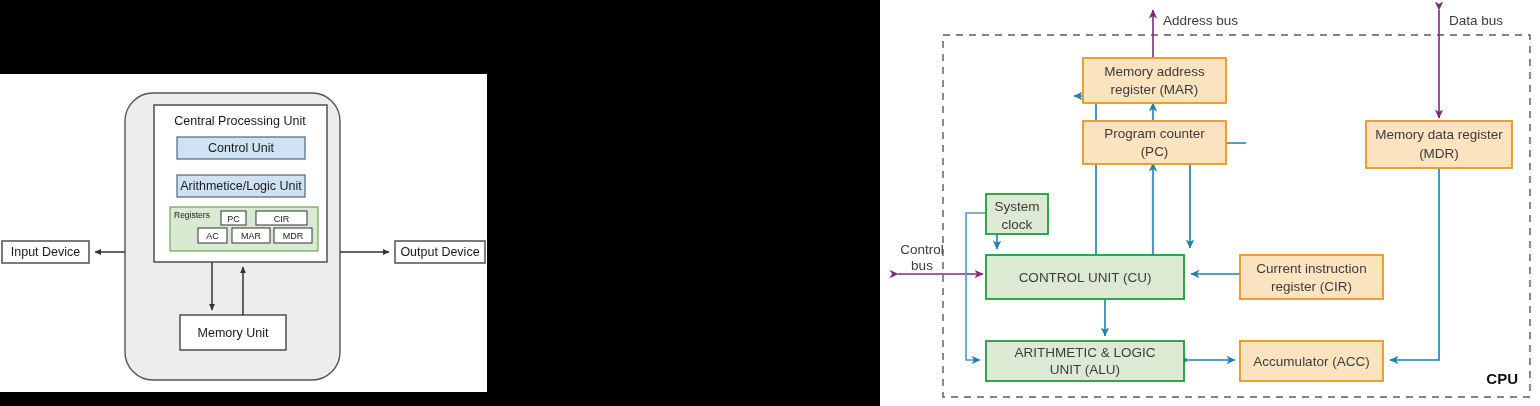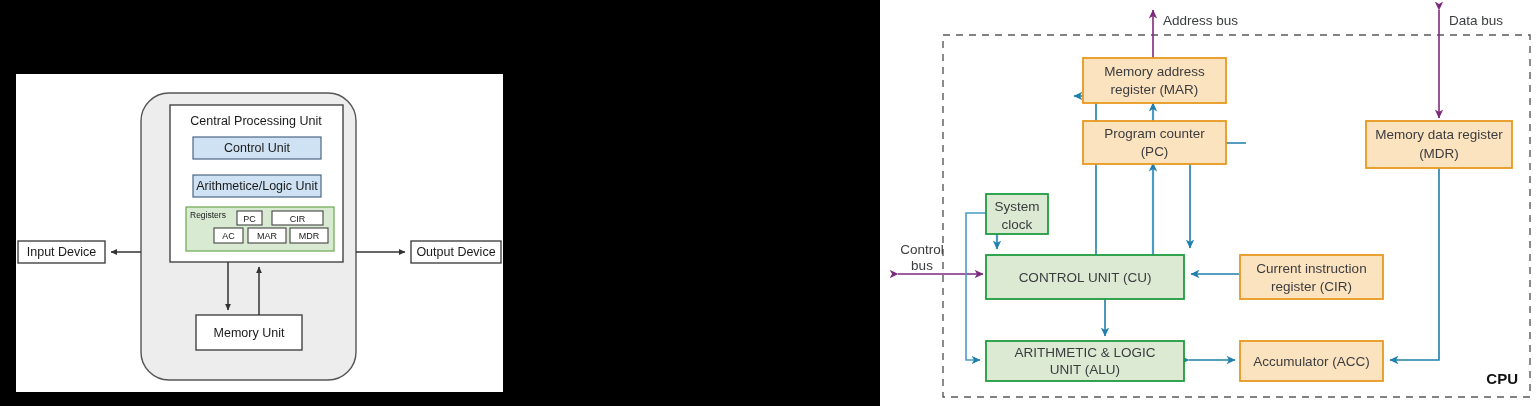--- a/index.html
+++ b/index.html
@@ -11,21 +11,21 @@
     width: 1540px;
     height: 406px;
     position: relative;
     overflow: hidden;
     font-family: "Liberation Sans", sans-serif;
   }
 
   
   #left-panel {
     position: absolute;
-    left: 16px; top: 74px;
+    left: 0; top: 74px;
     width: 487px; height: 318px;
     background: #ffffff;
   }
   #left-svg { display: block; }
 
   
   #right-panel {
     position: absolute;
     left: 880px; top: 0;
     width: 660px; height: 406px;

